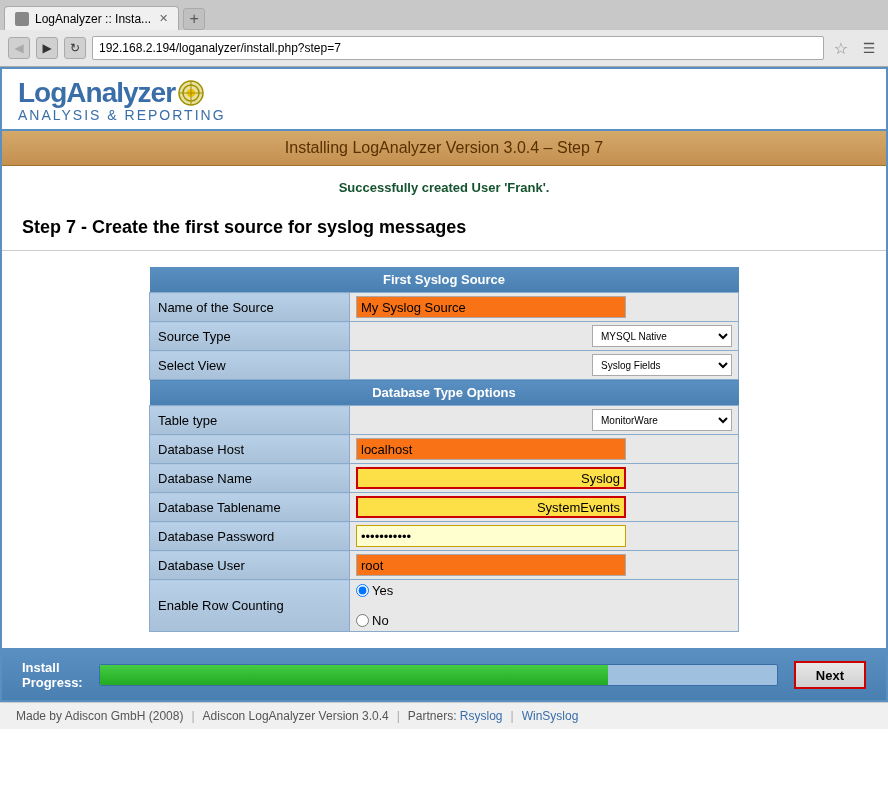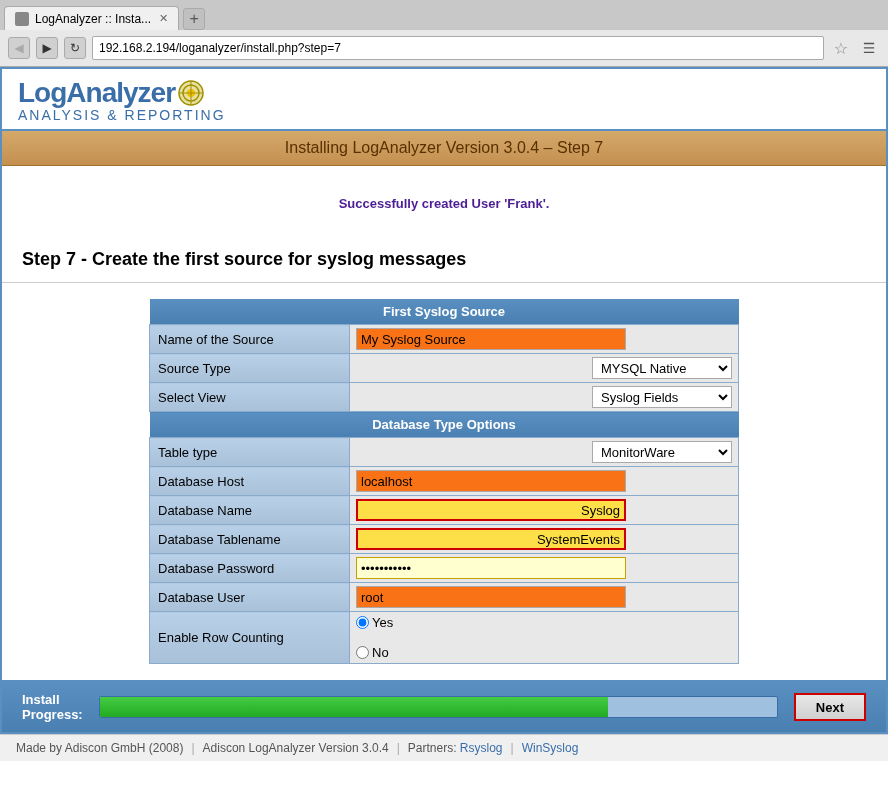--- a/index.html
+++ b/index.html
@@ -156,22 +156,22 @@
       padding: 8px;
       color: #5a3000;
       font-weight: normal;
       font-size: 16px;
       border-bottom: 1px solid #a07030;
     }
 
     
     .success-msg {
       text-align: center;
-      padding: 30px;
-      color: #4c1d95;
+      padding: 14px;
+      color: #14532d;
       font-weight: bold;
       font-size: 13px;
     }
 
     
     .step-title {
       padding: 8px 20px 12px 20px;
       font-size: 18px;
       font-weight: bold;
       color: #000;
@@ -196,21 +196,21 @@
       border: 2px solid #cc0000;
       background: #fde047;
       text-align: right;
     }
 
     .form-select {
       height: 22px;
       border: 1px solid #aaa;
       background: #fff;
       padding: 0 4px;
-      font-size: 13px;
+      font-size: 10px;
       min-width: 140px;
     }
 
     .radio-label {
       display: flex;
       align-items: center;
       gap: 3px;
       cursor: pointer;
     }
 

